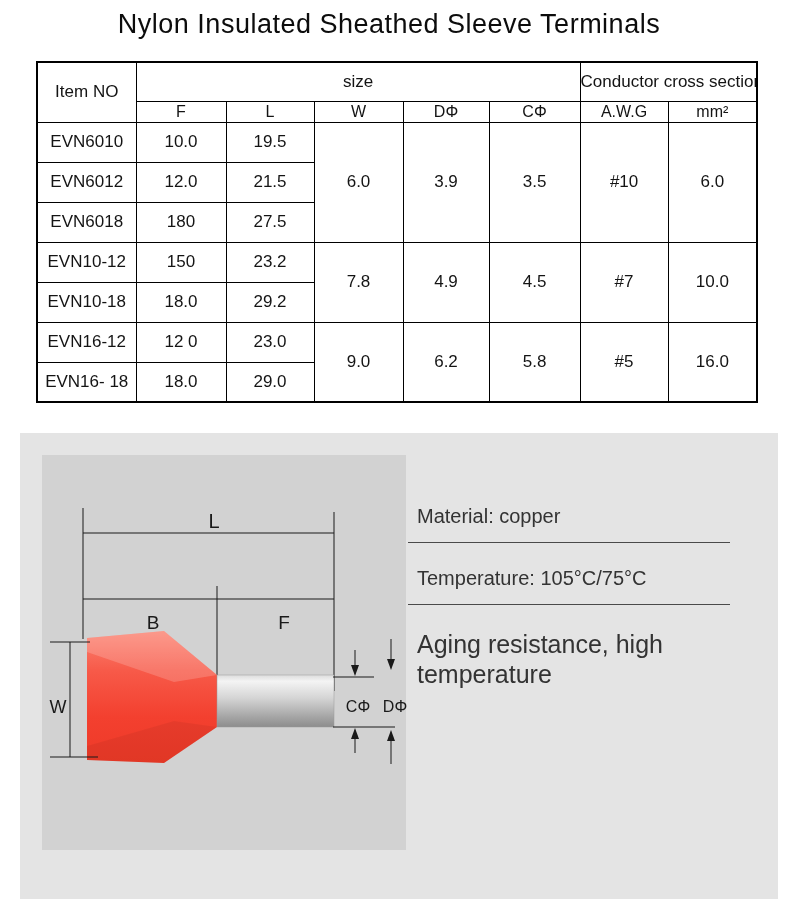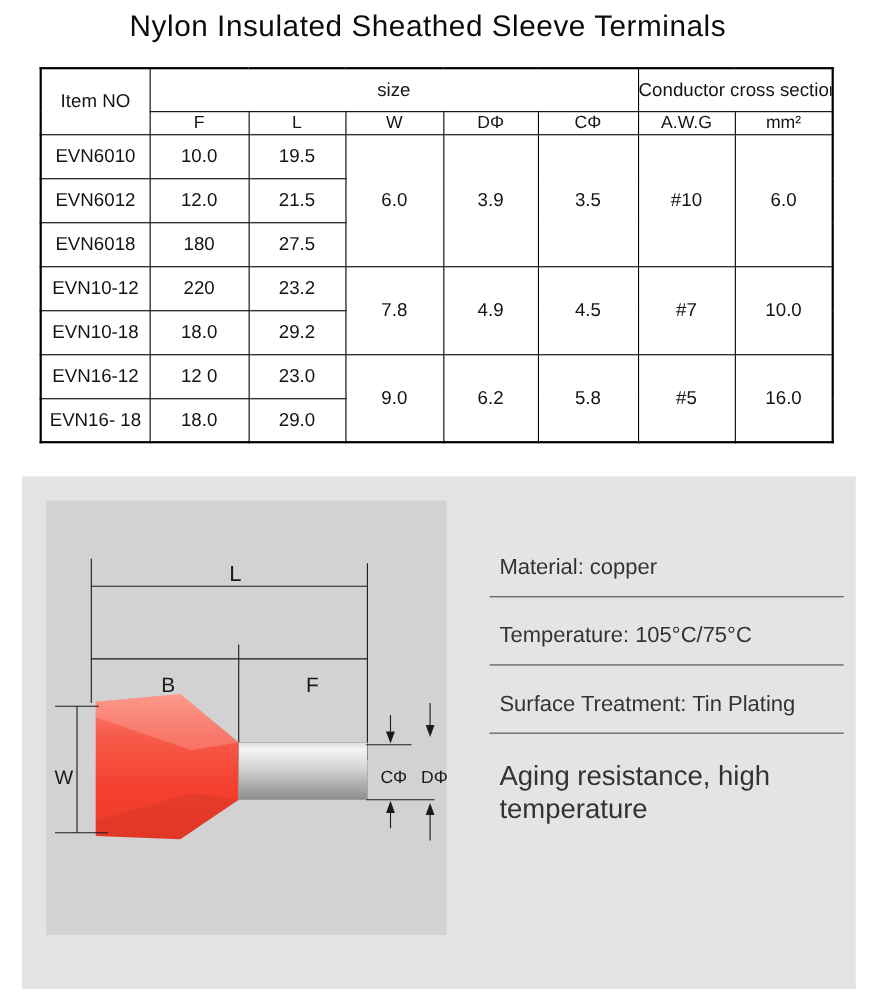--- a/index.html
+++ b/index.html
@@ -38,21 +38,21 @@
   .photo-box {
     position:absolute; left:22px; top:22px; width:364px; height:395px;
     background:#d2d2d2;
   }
   .photo-box svg { overflow:visible; display:block; }
   .dim-line { stroke:#1a1a1a; stroke-width:1; fill:none; }
   .dim-text { fill:#1a1a1a; font-family:"Liberation Sans", sans-serif; }
   .arrow-head { fill:#1a1a1a; stroke:none; }
   
   .info {
-    position:absolute; left:425px; top:72px; width:322px;
+    position:absolute; left:388px; top:72px; width:322px;
   }
   .info-item {
     font-size:20px; color:#333; padding:0 0 14px 9px;
     border-bottom:1px solid #4a4a4a; margin-bottom:24px;
   }
   .features-title {
     font-size:20px; color:#333; padding-left:9px; margin-bottom:10px;
   }
   .features-line {
     font-size:25px; color:#333; padding-left:9px; line-height:30px;
@@ -108,21 +108,21 @@
       <td>21.5</td>
     </tr>
     <tr class="drow">
       <td>EVN6018</td>
       <td>180</td>
       <td>27.5</td>
     </tr>
 
     <tr class="drow">
       <td>EVN10-12</td>
-      <td>220</td>
+      <td>150</td>
       <td>23.2</td>
       <td rowspan="2">7.8</td>
       <td rowspan="2">4.9</td>
       <td rowspan="2">4.5</td>
       <td rowspan="2">#7</td>
       <td rowspan="2">10.0</td>
     </tr>
     <tr class="drow">
       <td>EVN10-18</td>
       <td>18.0</td>
@@ -201,18 +201,17 @@
         <polygon class="arrow-head" points="349,275 345,286 353,286"></polygon>
 
         <text class="dim-text" x="316" y="257" font-size="16" text-anchor="middle">CΦ</text>
         <text class="dim-text" x="353" y="257" font-size="16" text-anchor="middle">DΦ</text>
       </svg>
     </div>
 
     <div class="info">
       <div class="info-item">Material: copper</div>
       <div class="info-item">Temperature: 105°C/75°C</div>
-      <div class="info-item">Surface Treatment: Tin Plating</div>
       <div class="features-line">Aging resistance, high temperature</div>
     </div>
 
   </div>
 </div>
 
 </body></html>

